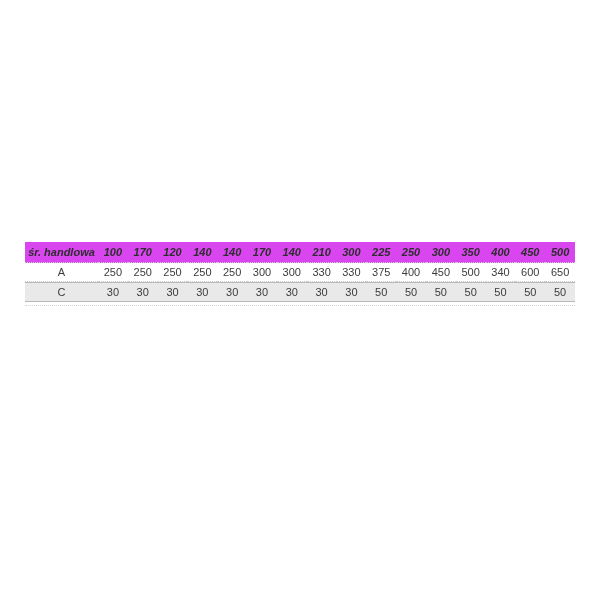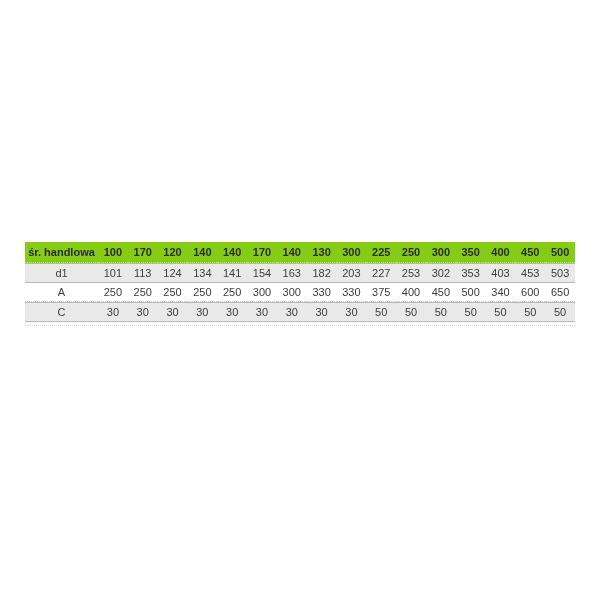--- a/index.html
+++ b/index.html
@@ -38,21 +38,22 @@
     vertical-align: middle;
     white-space: nowrap;
     overflow: hidden;
   }
   table.dims thead th {
     font-weight: bold;
     color: #2d2d2d;
     height: 20px;
     line-height: 20px;
     border-bottom: 1px dotted #cbcbcb;
-    background: #84cc16;
+    background: #d946ef;
+    font-style: italic;
   }
   table.dims thead th.label-col {
     width: 73px;
   }
   table.dims tbody td {
     height: 18px;
     line-height: 18px;
   }
   table.dims tr.shaded td {
     background: #e9e9e9;
@@ -79,52 +80,33 @@
         <tr id="header-row">
           <th class="label-col">śr. handlowa</th>
 
         <th>100</th>
             <th>170</th>
             <th>120</th>
             <th>140</th>
             <th>140</th>
             <th>170</th>
             <th>140</th>
-            <th>130</th>
+            <th>210</th>
             <th>300</th>
             <th>225</th>
             <th>250</th>
             <th>300</th>
             <th>350</th>
             <th>400</th>
             <th>450</th>
             <th>500</th>
           </tr>
       </thead>
       <tbody id="table-body">
 
-      <tr class="shaded">
-            <td>d1</td>
-            <td>101</td>
-            <td>113</td>
-            <td>124</td>
-            <td>134</td>
-            <td>141</td>
-            <td>154</td>
-            <td>163</td>
-            <td>182</td>
-            <td>203</td>
-            <td>227</td>
-            <td>253</td>
-            <td>302</td>
-            <td>353</td>
-            <td>403</td>
-            <td>453</td>
-            <td>503</td>
-          </tr>
           <tr class="plain">
             <td>A</td>
             <td>250</td>
             <td>250</td>
             <td>250</td>
             <td>250</td>
             <td>250</td>
             <td>300</td>
             <td>300</td>
             <td>330</td>

